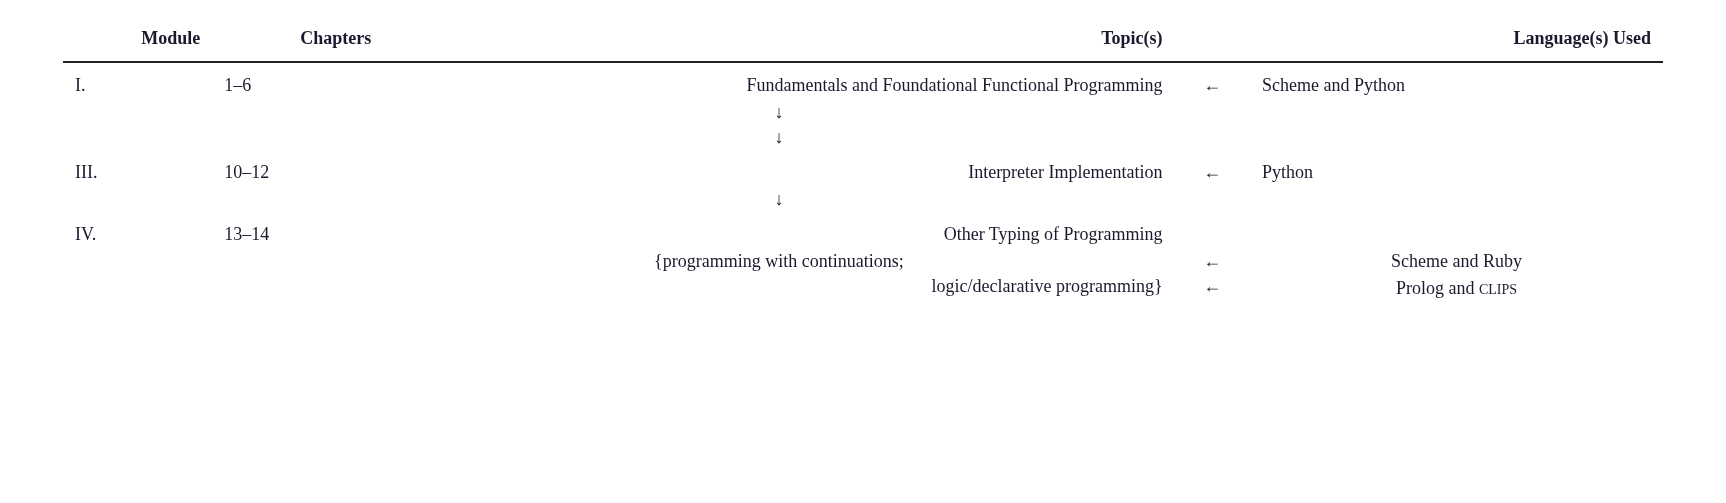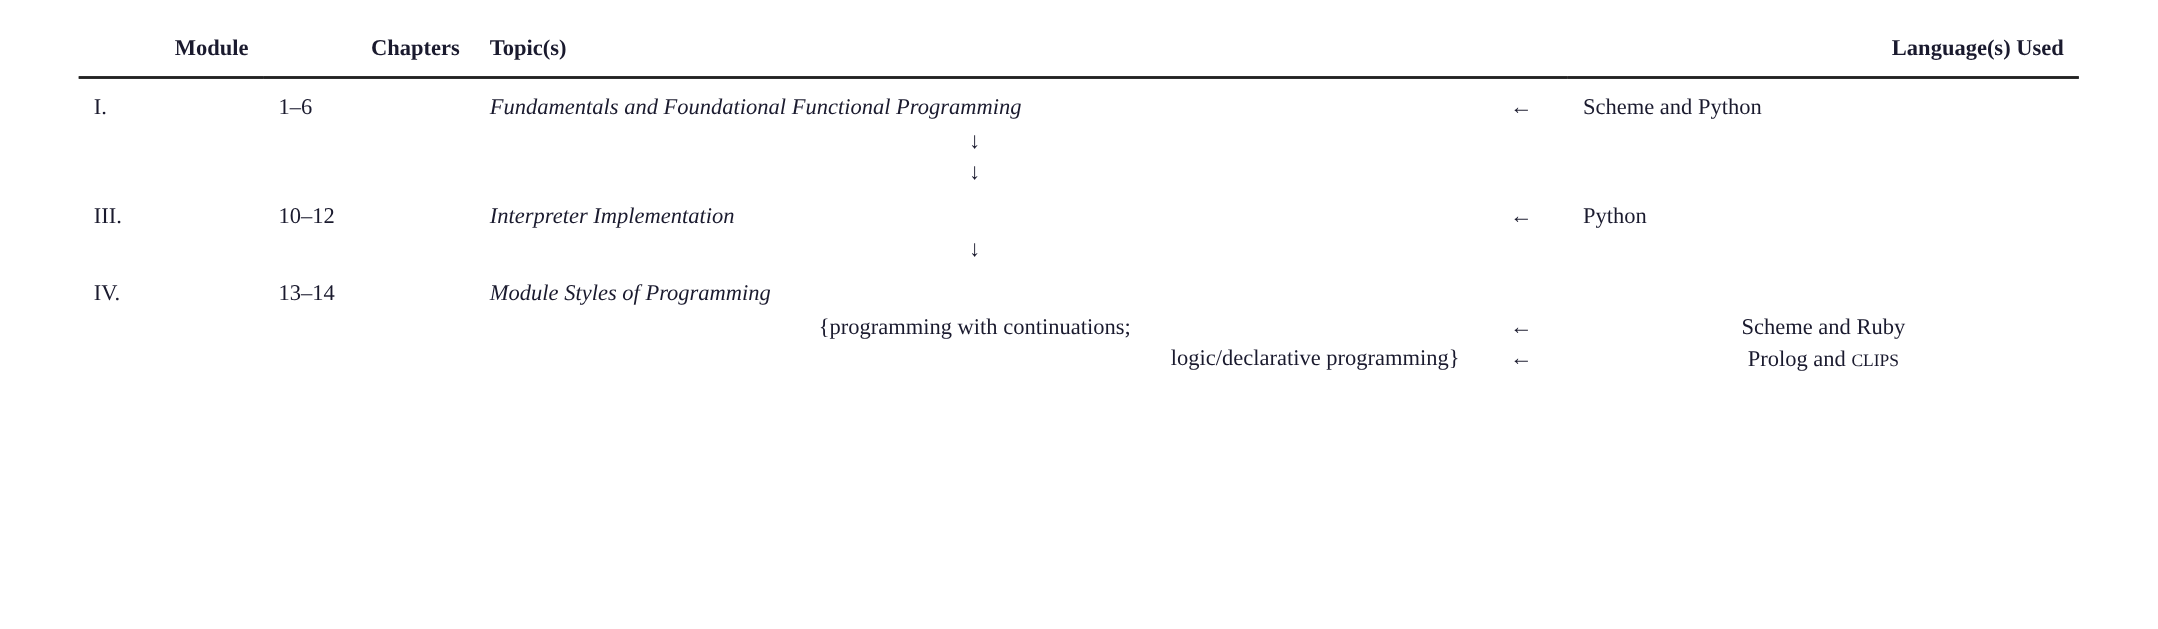--- a/index.html
+++ b/index.html
@@ -34,21 +34,21 @@
     thead tr th {
       font-weight: bold;
       font-size: 18px;
       padding: 8px 12px 12px 12px;
       text-align: right;
       border-bottom: 2px solid #222;
       white-space: nowrap;
     }
 
     thead tr th.topic-col {
-      text-align: left;
+      text-align: right;
     }
 
     thead tr th.lang-col {
       text-align: right;
       padding-left: 80px;
     }
 
     tbody tr td {
       padding: 4px 12px;
       vertical-align: top;
@@ -62,24 +62,23 @@
     }
 
     .chapter-cell {
       font-size: 18px;
       padding-top: 10px;
       white-space: nowrap;
       min-width: 80px;
     }
 
     .topic-cell {
-      text-align: left;
-      font-size: 18px;
-      padding-top: 10px;
-      font-style: italic;
+      text-align: right;
+      font-size: 18px;
+      padding-top: 10px;
     }
 
     .arrow-col {
       text-align: center;
       font-size: 18px;
       padding-top: 10px;
       white-space: nowrap;
       padding-left: 10px;
       padding-right: 10px;
     }
@@ -169,21 +168,21 @@
         <td></td>
         <td></td>
         <td class="down-arrow-cell">↓</td>
         <td></td>
         <td></td>
       </tr>
 
       <tr class="row-top">
         <td class="module-cell">IV.</td>
         <td class="chapter-cell">13–14</td>
-        <td class="topic-cell">Module Styles of Programming</td>
+        <td class="topic-cell">Other Typing of Programming</td>
         <td></td>
         <td></td>
       </tr>
 
       <tr class="brace-row">
         <td></td>
         <td></td>
         <td style="text-align:center;">{programming with continuations;</td>
         <td class="arrow-col">←</td>
         <td class="lang-cell">Scheme and Ruby</td>

